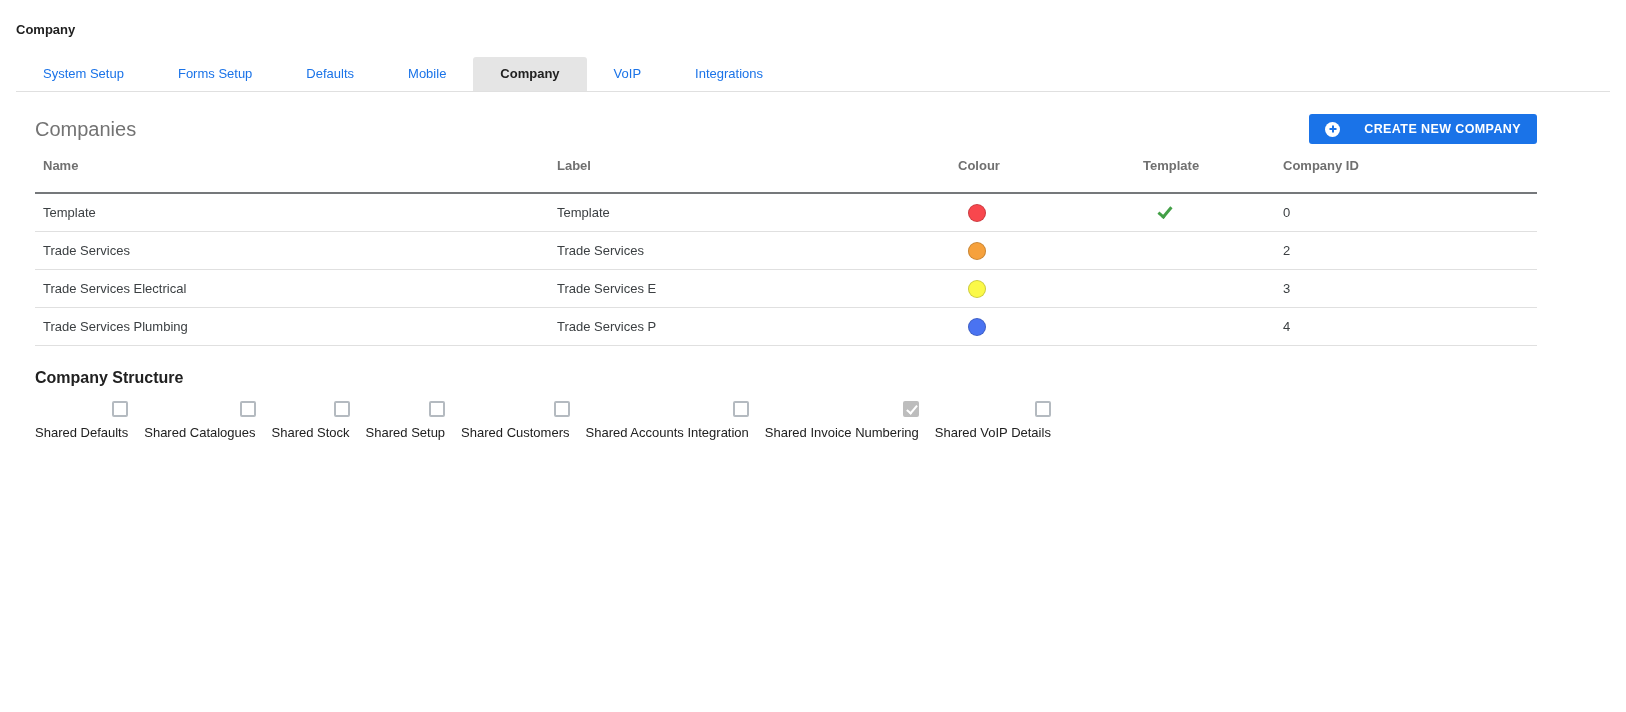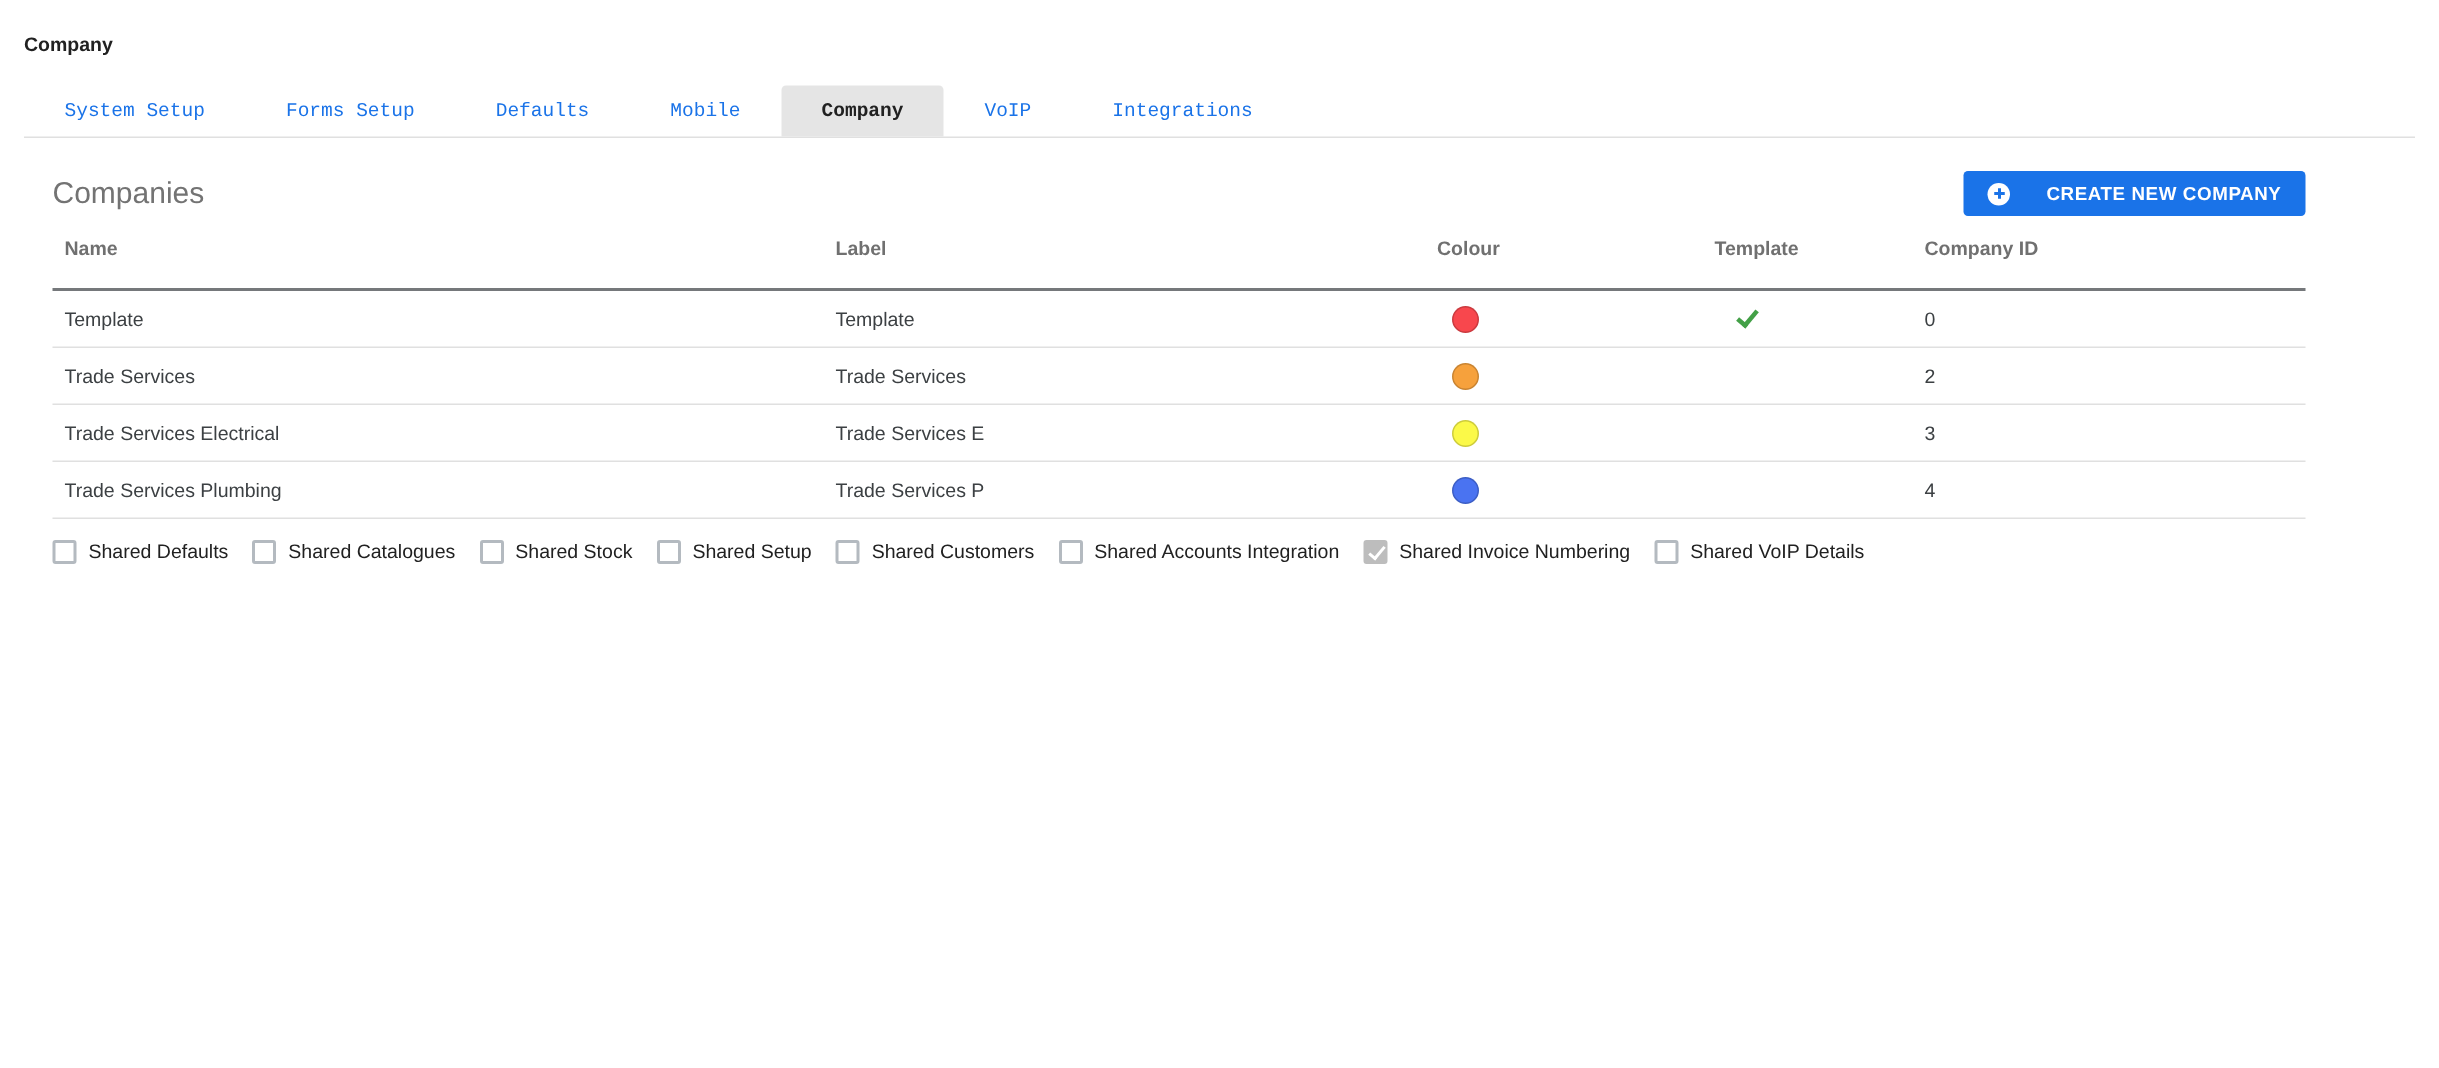--- a/index.html
+++ b/index.html
@@ -21,21 +21,20 @@
     font-weight:bold;
     color:#212121;
   }
   .tab-strip{
     margin:20px 16px 0 16px;
     border-bottom:1px solid #e0e0e0;
   }
   .tab-bar{
     display:flex;
     align-items:flex-start;
-    font-family:Liberation Mono, monospace;
   }
   .tab{
     height:34px;
     line-height:34px;
     padding:0 27px;
     font-size:13px;
     color:var(--accent);
     cursor:pointer;
     white-space:nowrap;
   }
@@ -152,23 +151,24 @@
   }
   .cb-row{
     margin-top:14px;
     display:flex;
     flex-wrap:wrap;
     gap:16px;
     align-items:center;
   }
   .cb-item{
     display:flex;
-    align-items:flex-start;
+    align-items:flex-end;
     gap:8px;
     cursor:pointer;
+    flex-direction:column;
   }
   .cb-box{
     position:relative;
     width:16px;height:16px;
     border:2px solid #b4bac0;
     border-radius:2px;
     background:#ffffff;
     flex:0 0 auto;
   }
   .cb-box.checked{
@@ -260,20 +260,21 @@
           <div class="td col-label">Trade Services P</div>
           <div class="td col-colour">
             <span class="colour-dot" style="background: rgb(74, 115, 241);"></span>
           </div>
           <div class="td col-template"></div>
           <div class="td col-id">4</div>
         </div>
       </div>
   </div>
 
+  <h2 class="structure-heading">Company Structure</h2>
   <div class="cb-row">
       <label class="cb-item">
         <span class="cb-box"></span>
         <span class="cb-label">Shared Defaults</span>
       </label>
       <label class="cb-item">
         <span class="cb-box"></span>
         <span class="cb-label">Shared Catalogues</span>
       </label>
       <label class="cb-item">

